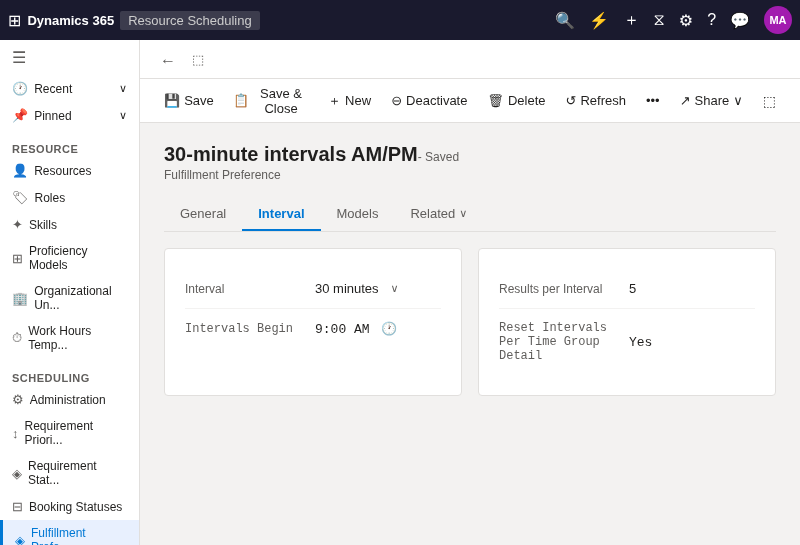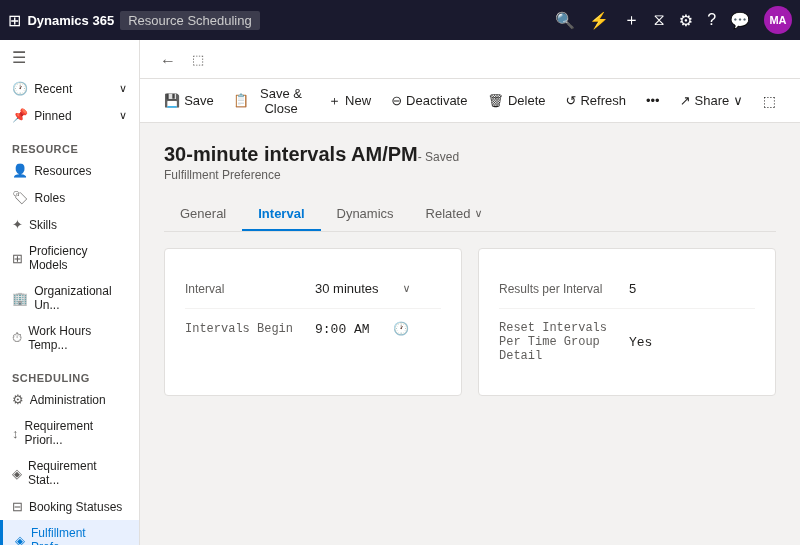--- a/index.html
+++ b/index.html
@@ -46,21 +46,21 @@
     .tab { padding: 8px 16px; cursor: pointer; font-size: 13px; color: #605e5c; border-bottom: 2px solid transparent; text-align: right; }
     .tab.active { color: #0078d4; border-bottom: 2px solid #0078d4; font-weight: 600; }
     .tab-related { display: flex; align-items: center; gap: 4px; }
 
     
     .cards-row { display: flex; gap: 16px; }
     .card { background: white; border: 1px solid #e1dfdd; border-radius: 4px; padding: 20px; flex: 1; }
     .field-row { display: flex; align-items: center; padding: 12px 0; border-bottom: 1px solid #f3f2f1; }
     .field-row:last-child { border-bottom: none; font-family: Liberation Mono, monospace; }
     .field-label { font-size: 12px; color: #605e5c; width: 130px; flex-shrink: 0; }
-    .field-value { font-size: 13px; color: #201f1e; display: flex; align-items: center; gap: 24px; }
+    .field-value { font-size: 13px; color: #201f1e; display: flex; align-items: center; gap: 12px; }
     .dropdown-arrow { font-size: 11px; color: #605e5c; }
     .clock-icon { font-size: 13px; color: #605e5c; }
 
     
     .nav-row { display: flex; align-items: center; gap: 8px; padding: 8px 16px; background: white; border-bottom: 1px solid #e1dfdd; }
     .nav-btn { background: none; border: none; cursor: pointer; color: #605e5c; font-size: 16px; padding: 2px 4px; }
   </style>
 </head>
 <body>
 
@@ -205,21 +205,21 @@
     <div class="page-content">
       <div class="page-title-row">
         <h1 class="page-title">30-minute intervals AM/PM</h1>
         <span class="saved-badge">- Saved</span>
       </div>
       <div class="page-subtitle">Fulfillment Preference</div>
 
       <div class="tabs">
         <div class="tab">General</div>
         <div class="tab active">Interval</div>
-        <div class="tab">Dynamics</div>
+        <div class="tab">Models</div>
         <div class="tab tab-related">
           <span>Related</span>
           <span style="font-size:11px;">∨</span>
         </div>
       </div>
 
       <div class="cards-row">
 
         <div class="card">
           <div class="field-row">

